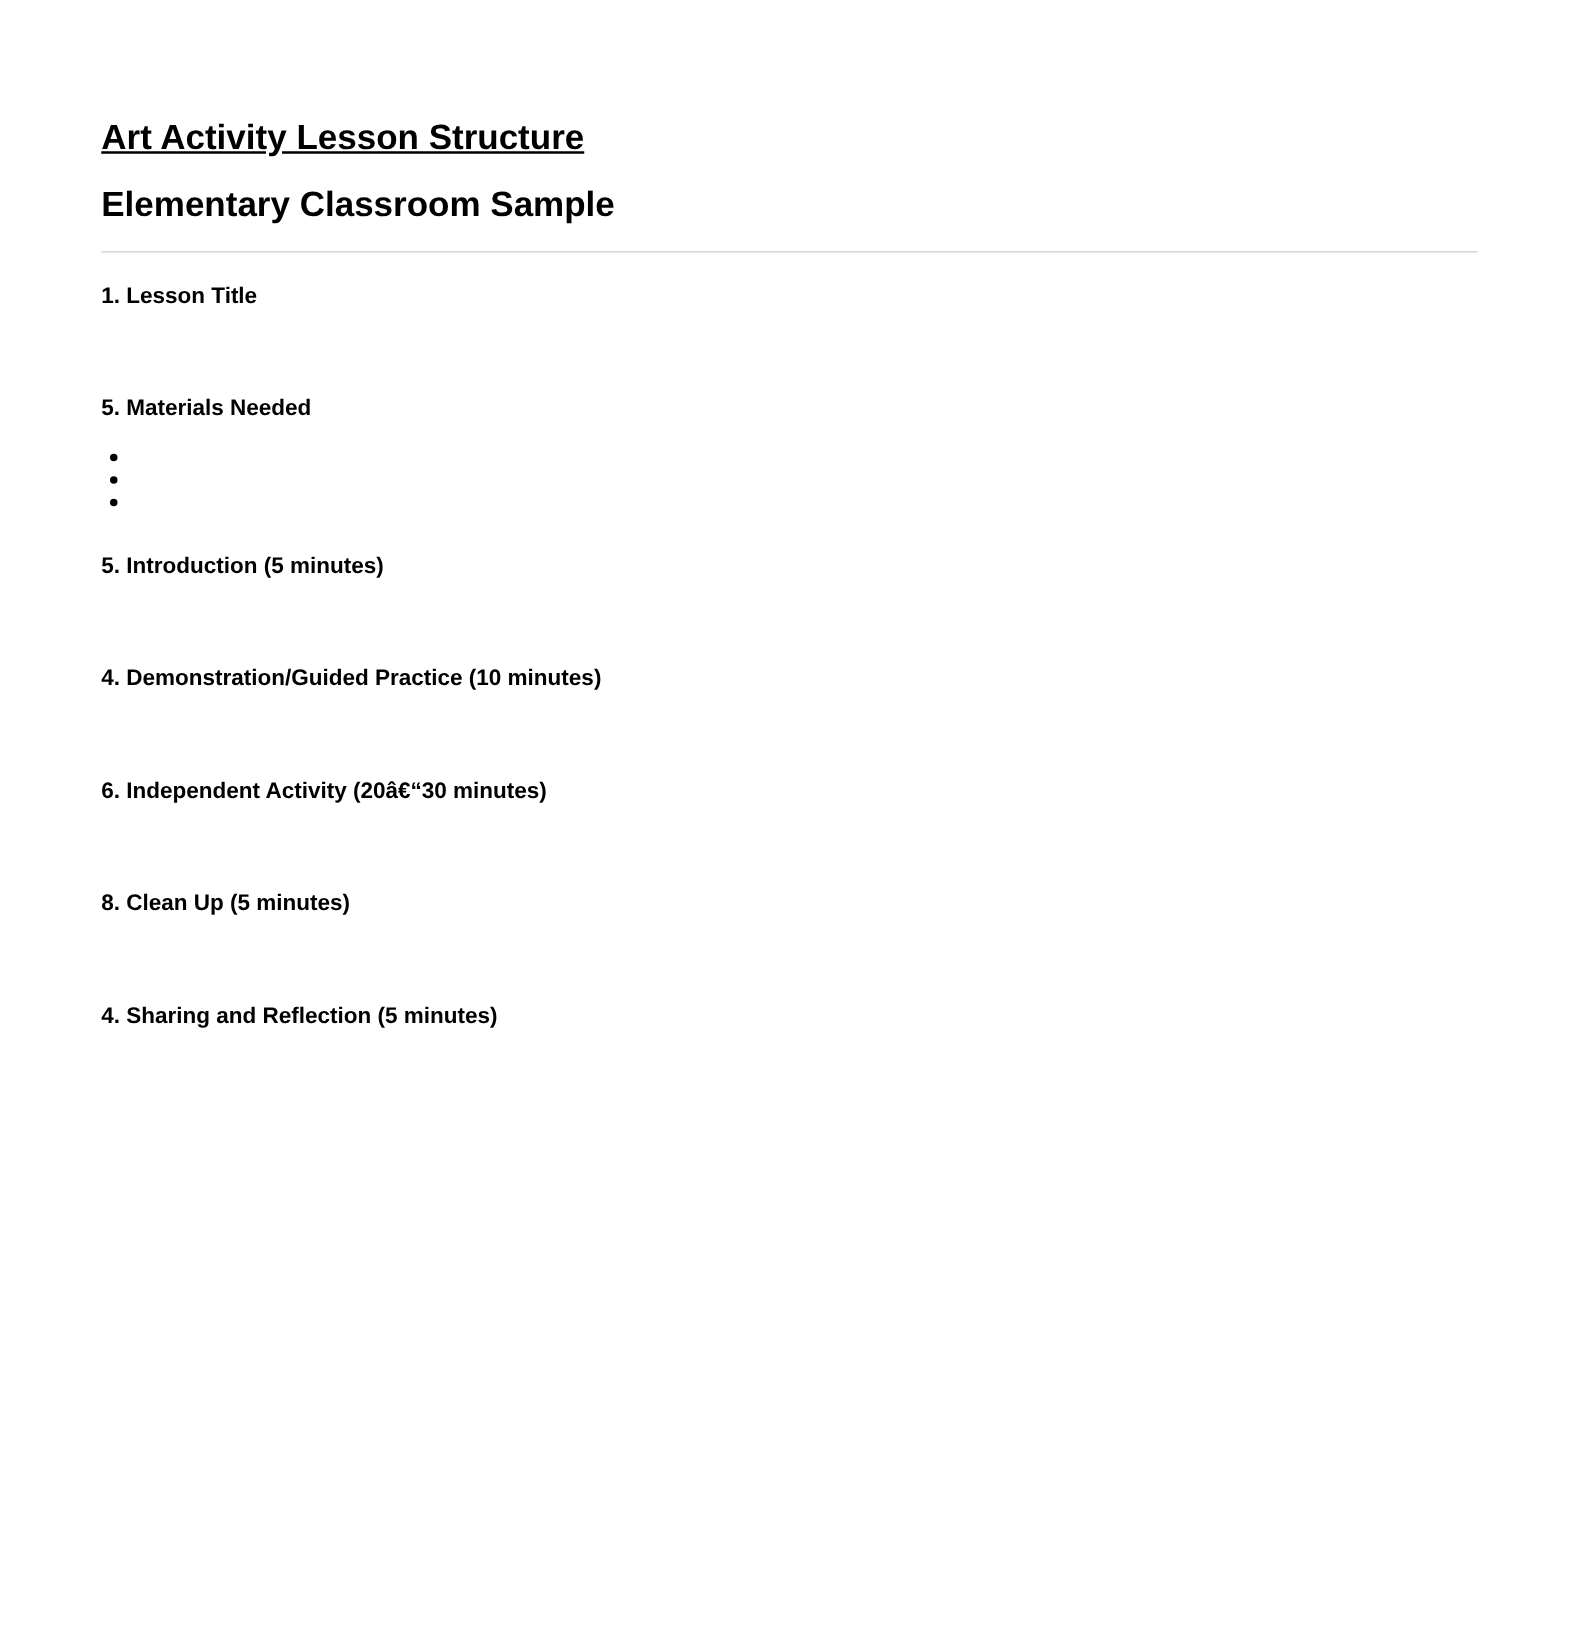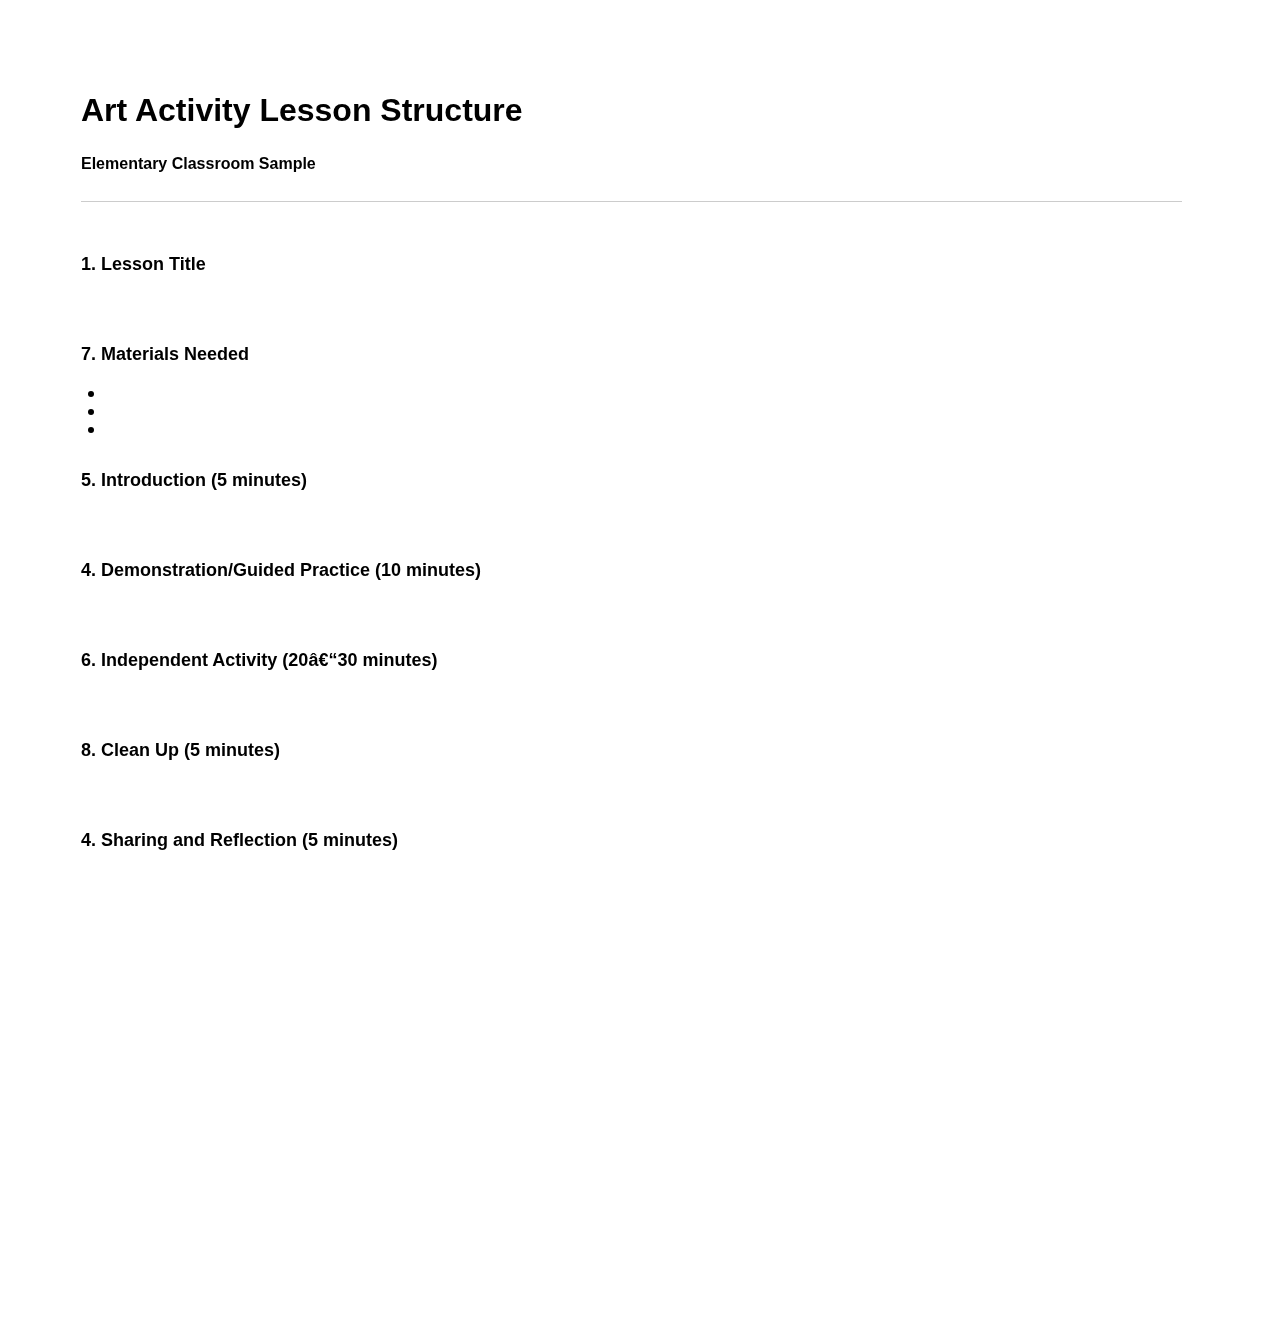--- a/index.html
+++ b/index.html
@@ -13,49 +13,49 @@
     position: relative;
     padding: 0 81px;
     box-sizing: border-box;
     width: 1263px;
   }
   .title {
     position: absolute;
     left: 81px;
     top: 90px;
     margin: 0;
-    font-size: 32px;
+    font-size: 28px;
     line-height: 40px;
     font-weight: bold;
+    text-decoration: underline;
   }
   .subtitle {
     position: absolute;
     left: 81px;
     top: 150px;
     margin: 0;
-    font-size: 16px;
+    font-size: 28px;
     line-height: 28px;
     font-weight: bold;
   }
   .divider {
     position: absolute;
     left: 81px;
     top: 201px;
     width: 1101px;
     height: 0;
     border: 0;
     border-top: 1px solid #cccccc;
     margin: 0;
   }
   .sections {
     position: absolute;
     left: 81px;
     top: 226px;
     width: 1101px;
-    margin-top: 28px;
   }
   .section h3 {
     margin: 0 0 20px 0;
     font-size: 18px;
     line-height: 21px;
     font-weight: bold;
   }
   .section .content {
     min-height: 18px;
     margin-bottom: 31px;
@@ -92,21 +92,21 @@
   <div class="sections">
 
     <div class="section">
       <h3>1. Lesson Title</h3>
       <div class="content"></div>
     </div>
 
 
 
     <div class="section">
-      <h3>7. Materials Needed</h3>
+      <h3>5. Materials Needed</h3>
       <div class="content">
         <ul>
           <li></li>
           <li></li>
           <li></li>
         </ul>
       </div>
     </div>
 
     <div class="section">

